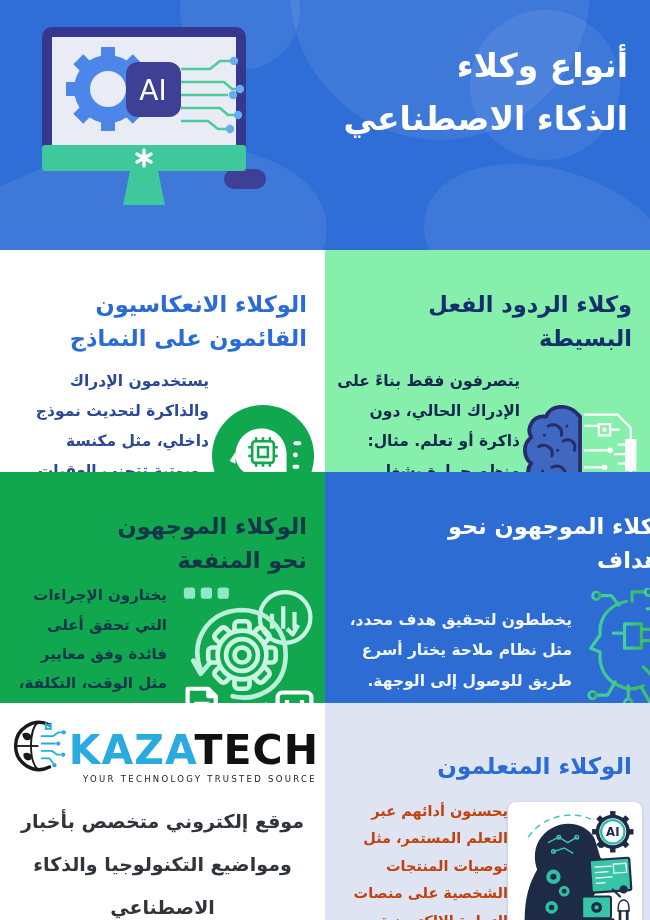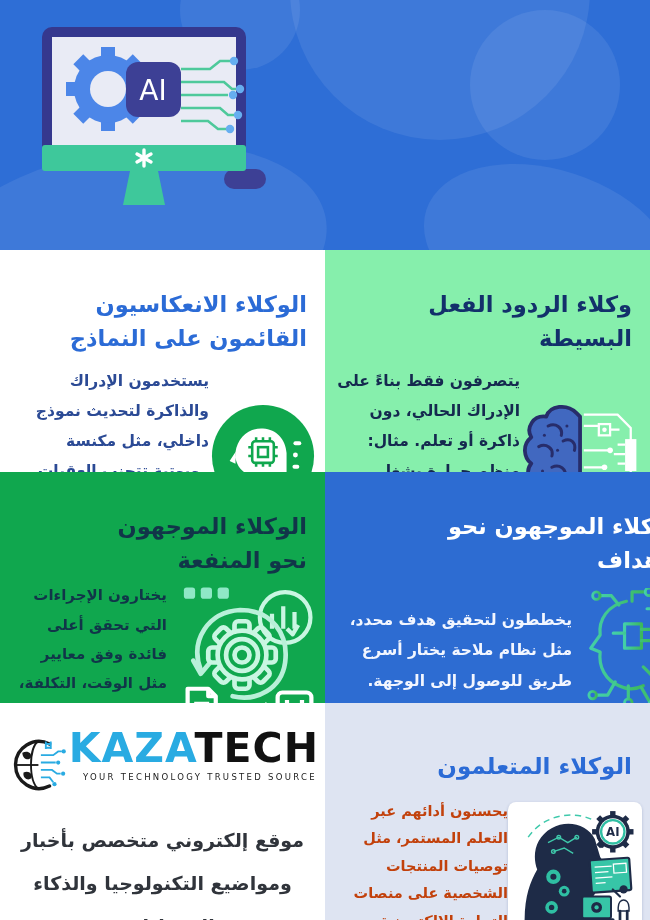--- a/index.html
+++ b/index.html
@@ -36,21 +36,21 @@
   .p-utility { top:472px; left:0;     width:325px; height:231px; background:#10a74e; }
   .p-utility .panel-title { color:#113549; }
   .p-utility .panel-body  { color:#113549; font-size:15px; }
 
   .p-goal    { top:472px; left:325px; width:377px; height:231px; background:#2d6cd2; }
   .p-goal .panel-title { color:#ffffff; }
   .p-goal .panel-body  { color:#f2f6ff; }
 
   
   .f-left { position:absolute; top:703px; left:0; width:325px; height:217px; background:#ffffff; }
-  .logo-row { display:flex; align-items:flex-start; padding:24px 6px 0 10px; }
+  .logo-row { display:flex; align-items:flex-end; padding:5px 6px 0 10px; }
   .logo-text { margin-left:2px; }
   .logo-word { font-size:41px; font-weight:800; letter-spacing:1px; line-height:1.05; white-space:nowrap; }
   .logo-word .kaza { color:#29abe2; }
   .logo-word .tech { color:#111111; }
   .logo-tagline { text-align:right; font-size:8.5px; font-weight:400; letter-spacing:2.3px; color:#1a1a1a; margin-top:2px; padding-right:2px; }
   .f-desc { direction:rtl; text-align:center; color:#30343b; font-weight:700; font-size:19px; line-height:2.25; margin-top:16px; padding:0 14px; }
 
   .p-learning { position:absolute; top:703px; left:325px; width:325px; height:217px; background:#dee4f2; }
   .p-learning .panel-title { color:#2b6bd6; font-size:23px; padding-top:22px; }
   .p-learning .panel-body { color:#c2410c; font-size:14.5px; line-height:1.9; }
@@ -107,20 +107,24 @@
       <rect x="14" y="126" width="204" height="26" rx="3" fill="#3ec89b"></rect>
       <g stroke="#ffffff" stroke-width="3.4" stroke-linecap="round">
         <path d="M116 131 V147"></path>
         <path d="M109 135 L123 143"></path>
         <path d="M123 135 L109 143"></path>
       </g>
 
       <polygon points="102,152 130,152 137,186 95,186" fill="#3ec89b"></polygon>
     </svg>
 
+    <div class="header-title">
+      <div>أنواع وكلاء</div>
+      <div>الذكاء الاصطناعي</div>
+    </div>
   </div>
 
   <div class="panel p-model">
     <div class="panel-title">
       <div>الوكلاء الانعكاسيون</div>
       <div>القائمون على النماذج</div>
     </div>
     <div class="panel-flex">
       <div class="panel-body">يستخدمون الإدراك والذاكرة لتحديث نموذج داخلي، مثل مكنسة روبوتية تتجنب العقبات وتتذكر المناطق التي نظفتها.</div>
       <div class="panel-art">

